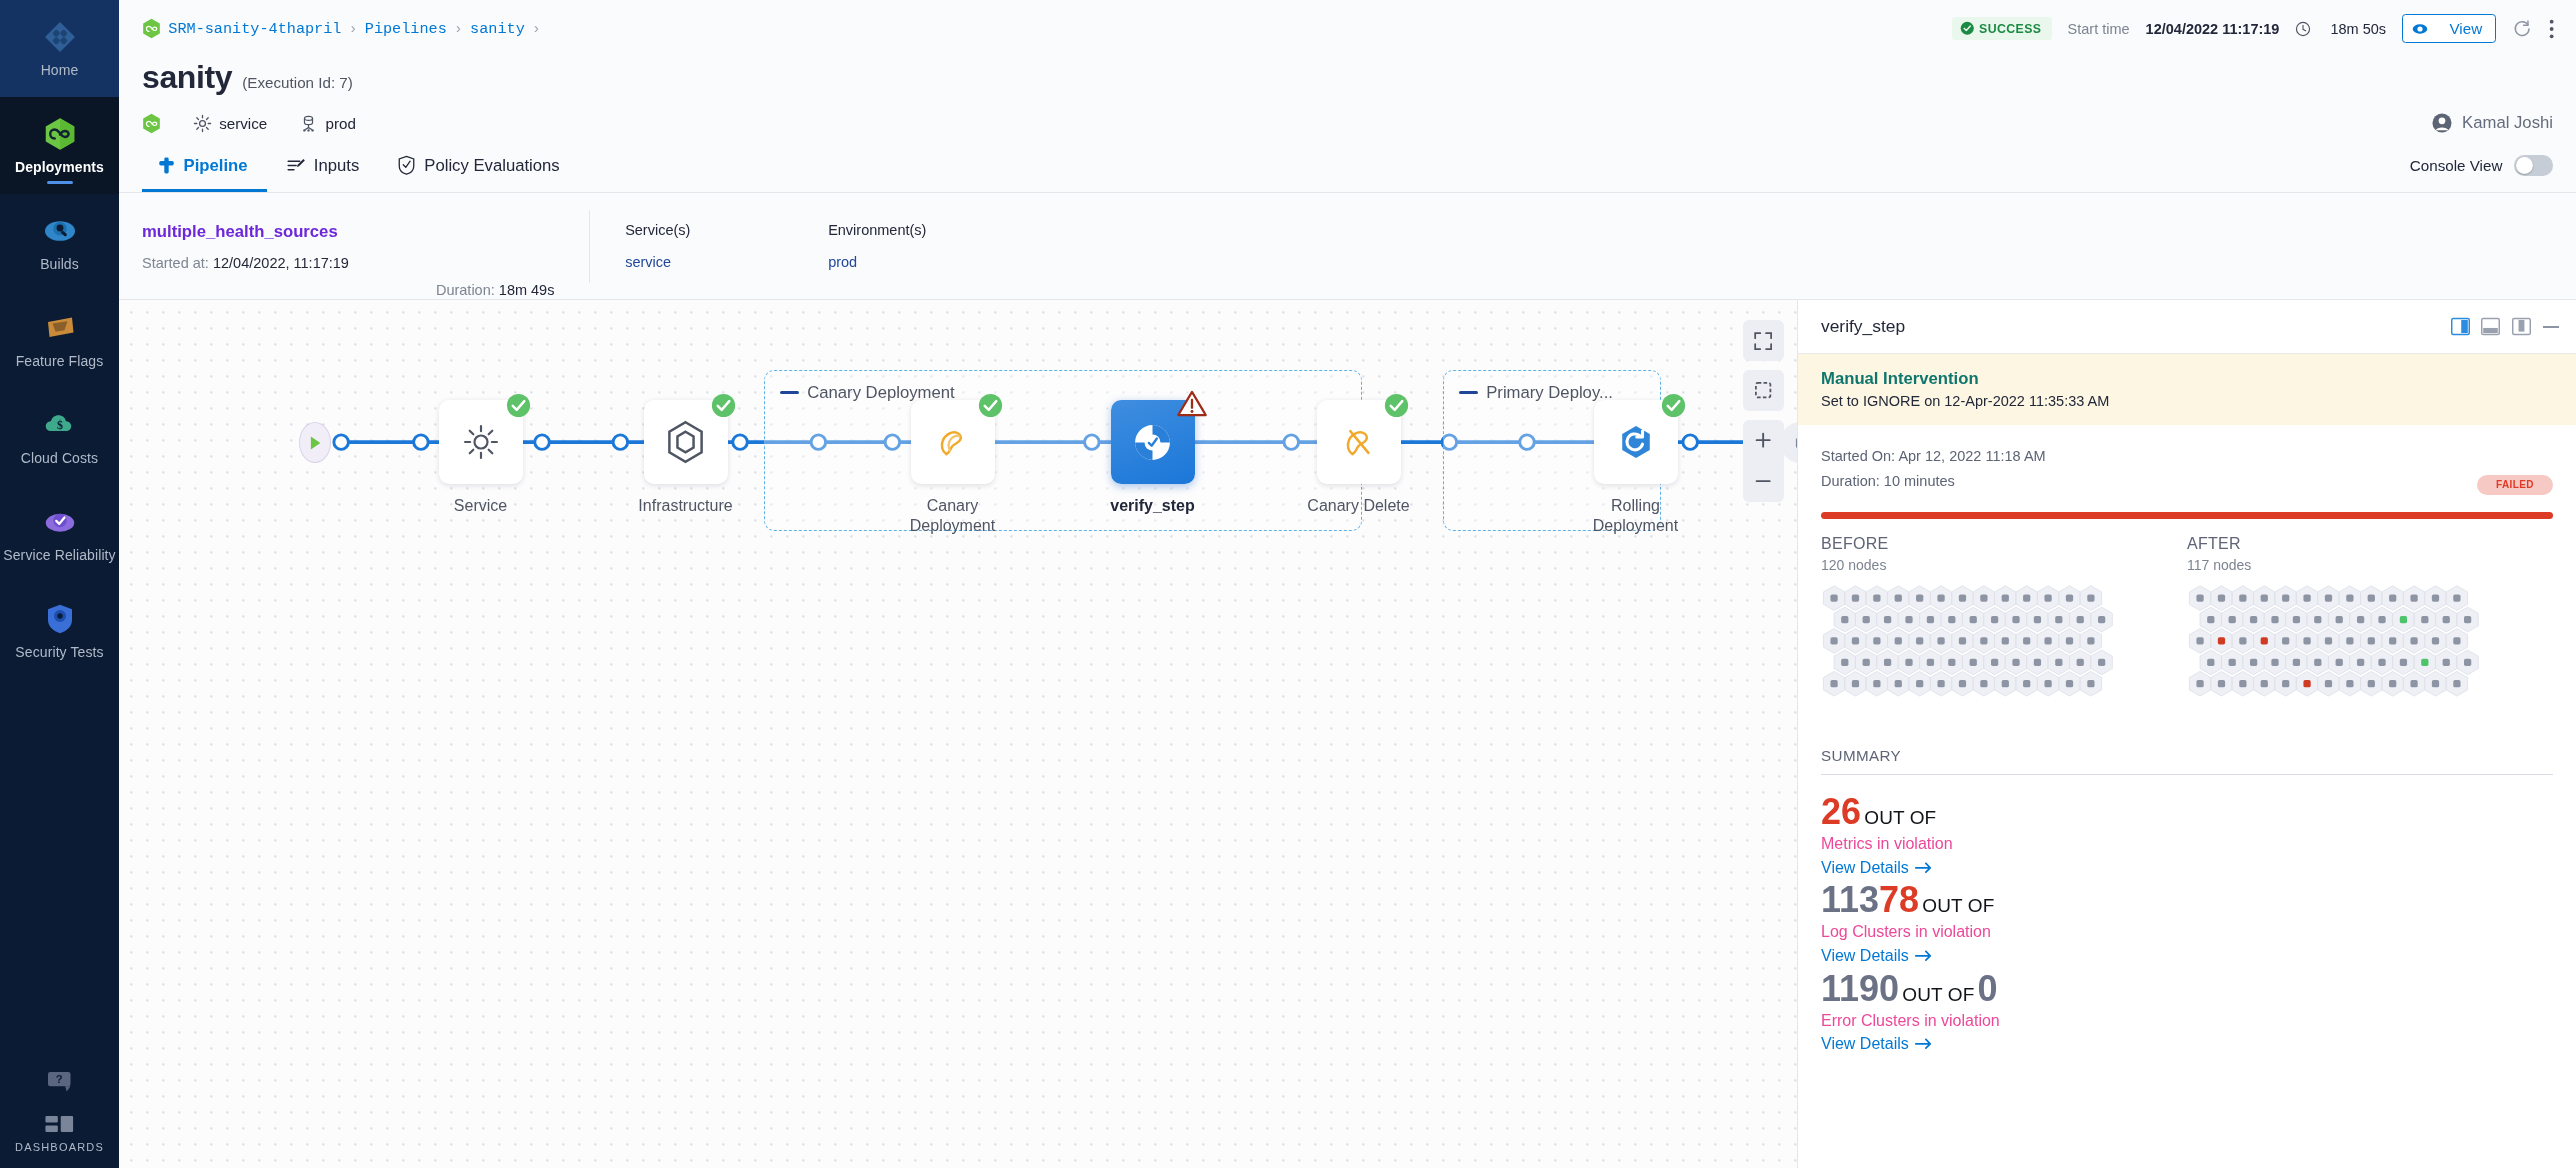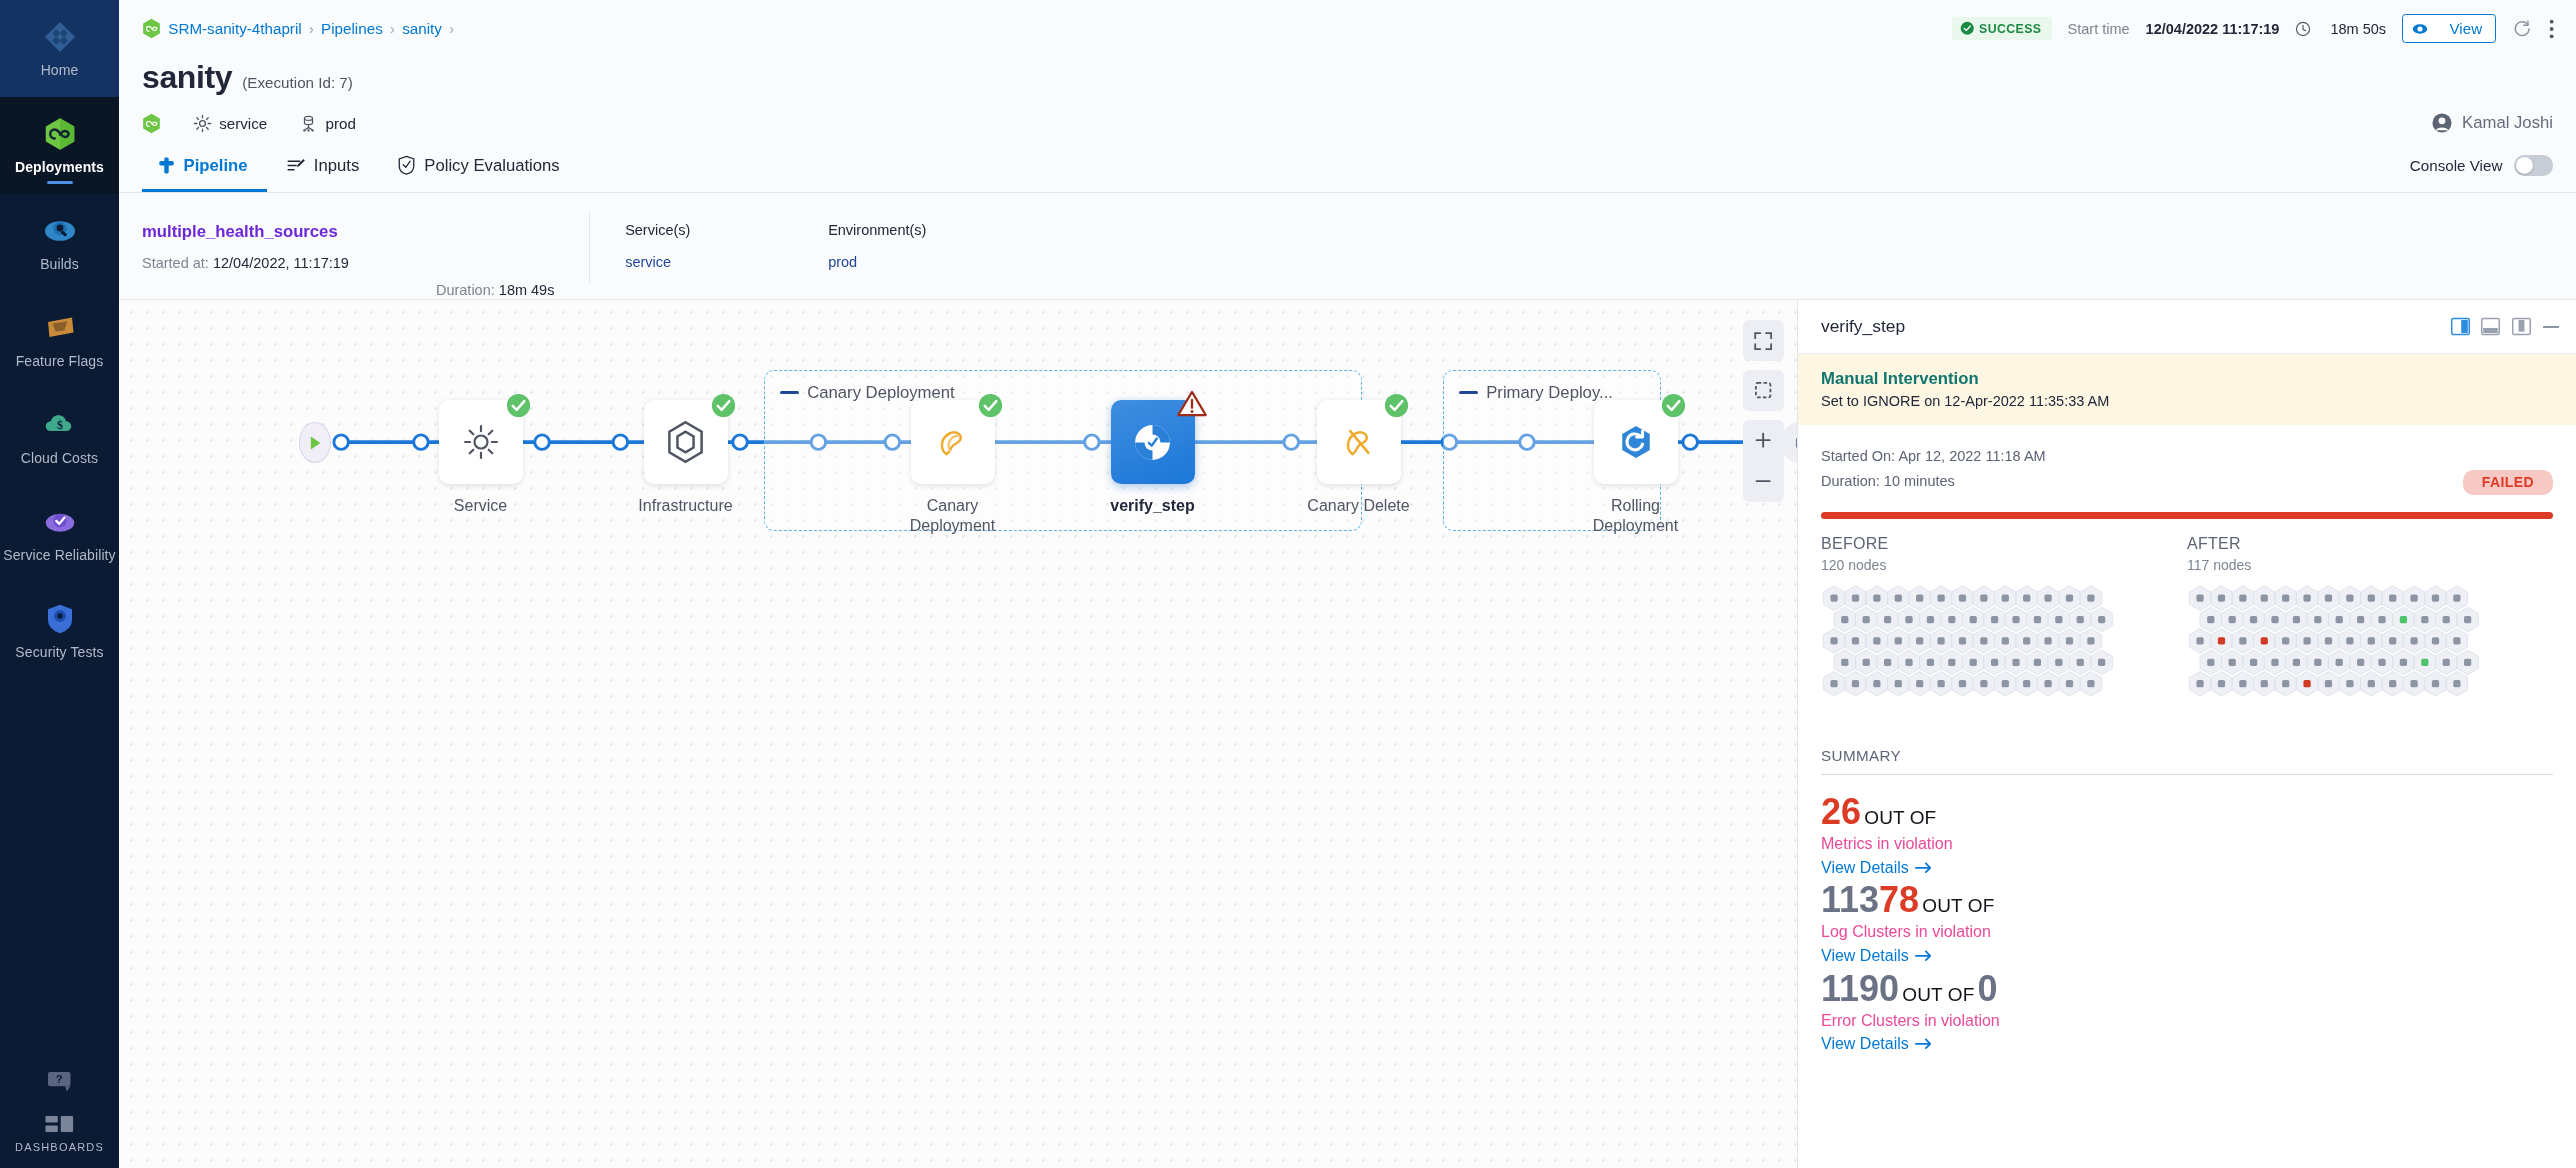--- a/index.html
+++ b/index.html
@@ -42,21 +42,21 @@
   .nav-dash-label { color:#b0bac9; font-size:11px; letter-spacing:1.2px; margin-top:5.8px; }
 
   
   .main { flex: 1 1 auto; height: 1169px; display: flex; flex-direction: column; background:#fafbfc; }
 
   
   .topbar {
     height: 57px; flex:0 0 57px; display: flex; align-items: center;
     padding: 0 20.3px 0 23px; background:#fafbfc;
   }
-  .breadcrumb { display:flex; align-items:center; gap:7.3px; font-size: 15.2px; }
+  .breadcrumb { display:flex; align-items:center; gap:7.3px; font-size: 15.2px; font-family: Liberation Mono, monospace; }
   .bc-link { color:#0278d5; cursor:pointer; }
   .bc-sep { color:#9aa5b1; font-size: 14.5px; }
   .hexlogo { width:19px; height:21px; display:block; }
   .topbar-right { margin-left:auto; display:flex; align-items:center; gap:16px; }
   .status-pill {
     background:#e9f7ed; color:#1b8a42; font-size:12.3px; font-weight:700;
     letter-spacing:0.4px; padding:4.4px 10.2px 4.4px 7.3px; border-radius:2.9px;
     display:flex; align-items:center; gap:5.1px;
   }
   .meta-label { color:#7d8592; font-size:14.5px; }
@@ -160,21 +160,21 @@
   .layout-ico { width:19px; height:19px; cursor:pointer; }
   .minus-ico { width:16px; height:2.2px; background:#8d94a3; cursor:pointer; }
 
   .warnbar { background:#fdf6e3; padding: 14.5px 23px 16px 23px; }
   .warn-t { font-size:16.7px; font-weight:700; color:#0f766e; }
   .warn-s { font-size:14.5px; color:#22283a; margin-top:4.4px; }
 
   .rp-body { padding: 19px 23px 0 23px; flex:1 1 auto; overflow:hidden; }
   .run-row { display:flex; align-items:flex-end; }
   .run-meta { font-size:14.5px; color:#5c6475; line-height:1.75; }
-  .failed-pill { margin-left:auto; background:#f6c9c4; color:#e03a26; font-size:14px; font-weight:700; letter-spacing:0.4px; padding:4.4px 19px; border-radius:10.2px; }
+  .failed-pill { margin-left:auto; background:#f6c9c4; color:#e03a26; font-size:10px; font-weight:700; letter-spacing:0.4px; padding:4.4px 19px; border-radius:10.2px; }
   .redbar { height:6.5px; background:#dc3c26; border-radius:3.6px; margin-top:17.4px; }
 
   .ba-row { display:flex; margin-top:16px; }
   .ba-col { width: 407px; }
   .ba-t { font-size:16px; color:#5c6475; letter-spacing:0.3px; }
   .ba-s { font-size:14px; color:#7d8592; margin-top:4.4px; }
   .hexgrid { margin-top:11.6px; width:341px; height:138px; }
 
   .sum-label { font-size:15.2px; color:#5c6475; letter-spacing:0.4px; margin-top:22px; }
   .sum-rule { height:1.5px; background:#d8dbe2; margin-top:10.2px; }

